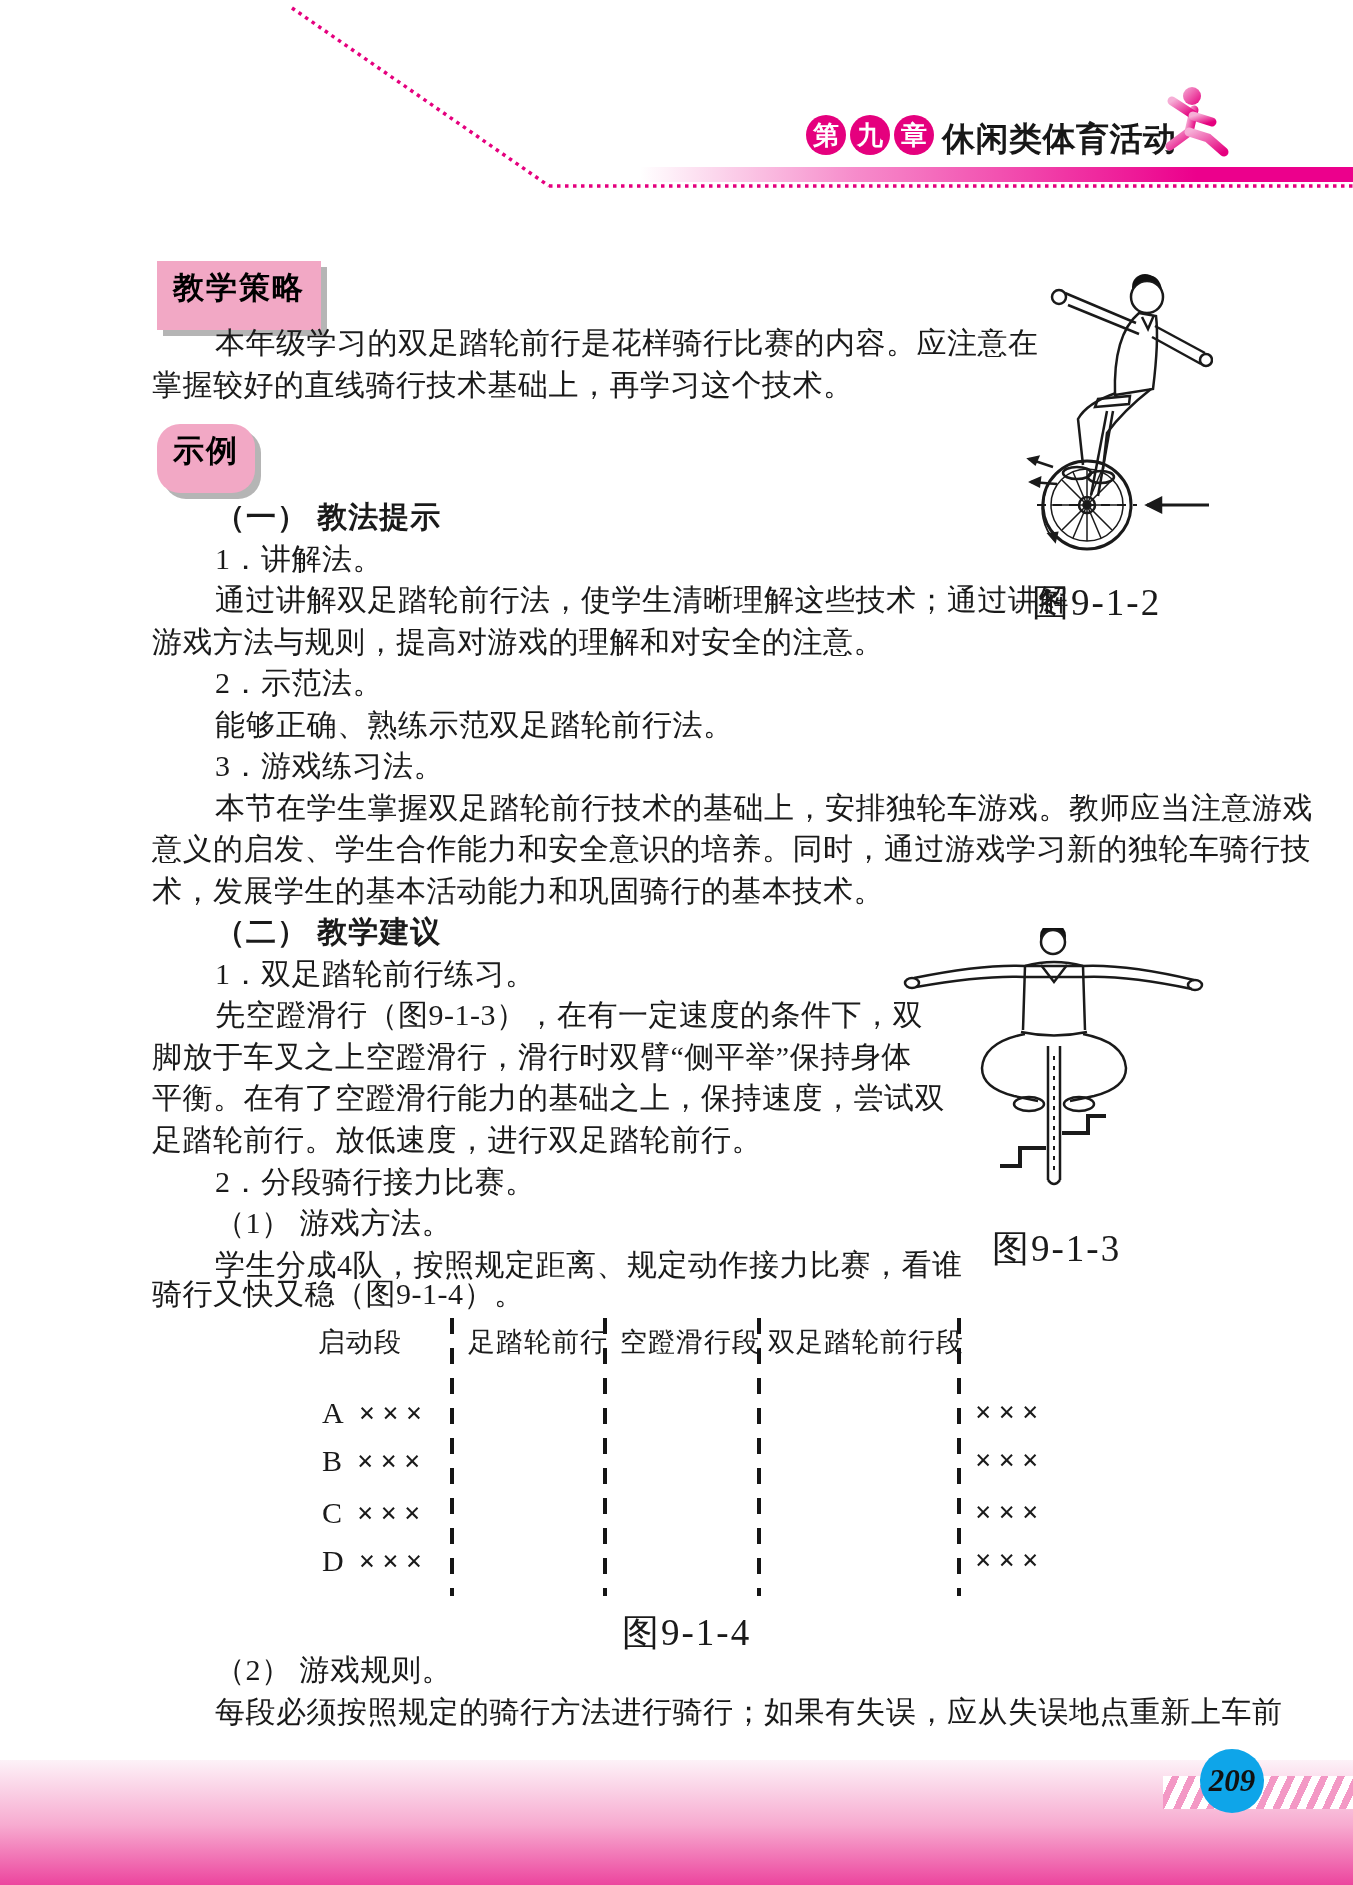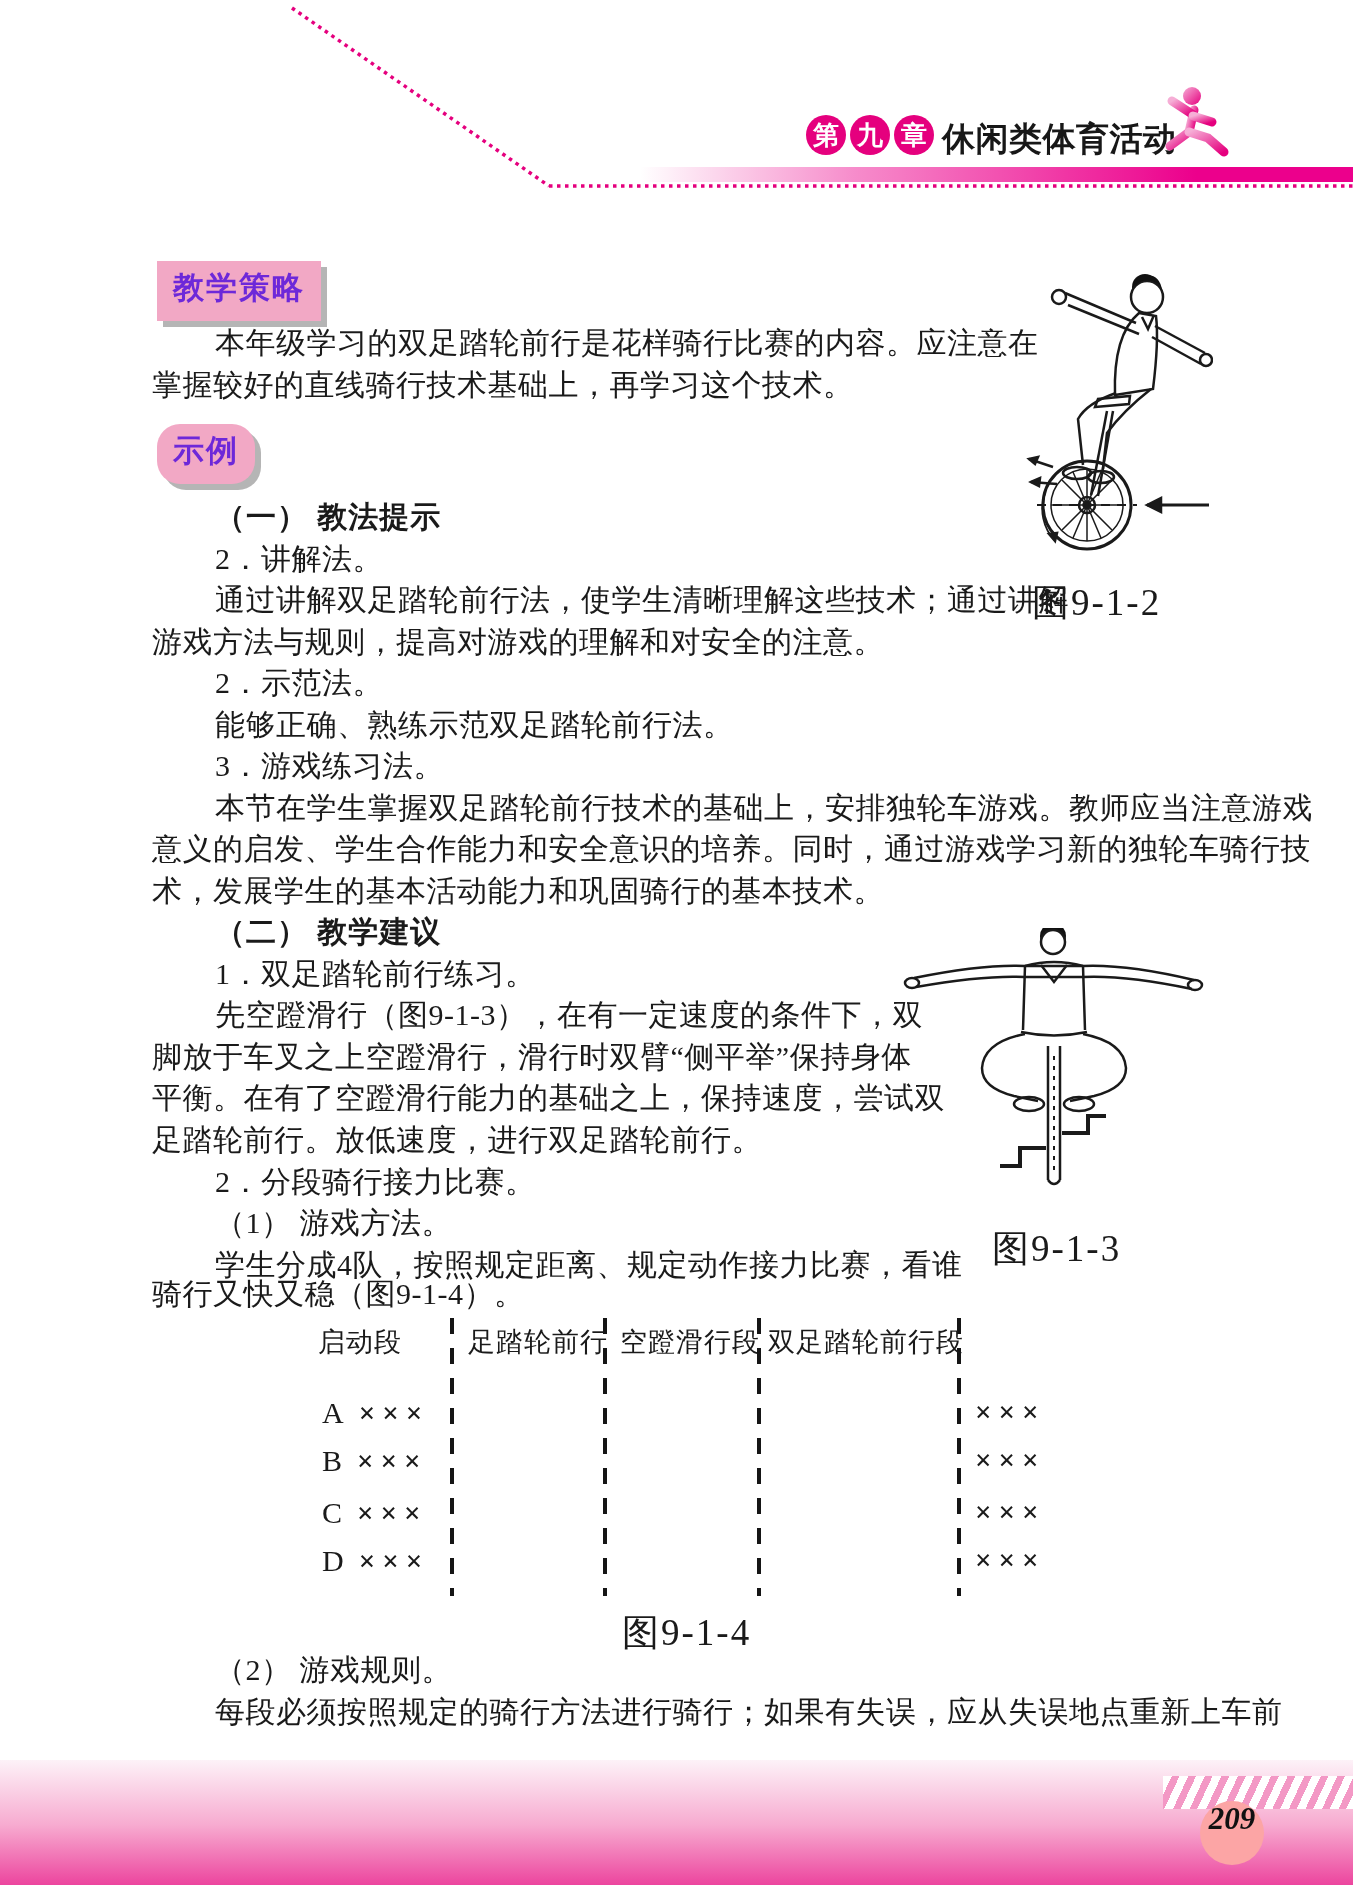--- a/index.html
+++ b/index.html
@@ -20,23 +20,23 @@
     font-family:"Liberation Sans","DejaVu Sans",sans-serif;font-weight:bold;font-size:26px;
     display:flex;align-items:center;justify-content:center;
   }
   .chap-title{
     position:absolute;left:942px;top:117px;font-size:33px;font-weight:900;
     letter-spacing:0.5px;color:#171717;
   }
   .runner{position:absolute;left:1156px;top:86px;}
   
   .pinkbox{
-    position:absolute;background:#f2a8c5;color:#6d28d9;
+    position:absolute;background:#f2a8c5;color:#000000;
     font-family:"Liberation Sans","DejaVu Sans",sans-serif;font-weight:bold;font-size:31px;
-    padding:6px 16px 12px 16px;box-shadow:6px 6px 0 #b5b5b5;letter-spacing:2px;
+    padding:6px 16px 21px 16px;box-shadow:6px 6px 0 #b5b5b5;letter-spacing:2px;
   }
   .box-strategy{left:157px;top:261px;}
   .box-example{left:157px;top:424px;border-radius:23px;}
   
   .line{
     position:absolute;left:152px;font-size:30px;line-height:36px;
     white-space:nowrap;letter-spacing:0.5px;
   }
   .indent{left:215px;}
   .hbold{font-family:"Liberation Sans","DejaVu Sans",sans-serif;font-weight:bold;letter-spacing:1px;}
@@ -54,22 +54,22 @@
   
   .foot-band{
     position:absolute;left:0;top:1760px;width:1353px;height:125px;
     background:linear-gradient(180deg,#fdf2f8 0%,#f7abd0 52%,#ec459e 100%);
   }
   .foot-stripes{
     position:absolute;left:1163px;top:1776px;width:190px;height:33px;
     background:repeating-linear-gradient(115deg,#ffffff 0 8px,#f398c5 8px 15px);
   }
   .foot-circle{
-    position:absolute;left:1200px;top:1801px;width:64px;height:64px;border-radius:50%;
-    background:#fca5a5;display:flex;justify-content:center;
+    position:absolute;left:1200px;top:1749px;width:64px;height:64px;border-radius:50%;
+    background:#0ea5e9;display:flex;align-items:center;justify-content:center;
   }
   .foot-circle span{
     font-style:italic;font-weight:bold;font-size:31px;color:#111;
     font-family:"Liberation Serif","DejaVu Serif",serif;
   }
 </style>
 </head>
 <body>
 
 <div class="page">
@@ -103,21 +103,21 @@
     </g>
     <circle cx="36" cy="10" r="9" fill="url(#rg)"></circle>
   </svg>
 
   <div class="pinkbox box-strategy">教学策略</div>
   <div class="pinkbox box-example">示例</div>
 
   <div class="line indent" style="top:325px">本年级学习的双足踏轮前行是花样骑行比赛的内容。应注意在</div>
   <div class="line" style="top:367px">掌握较好的直线骑行技术基础上，再学习这个技术。</div>
   <div class="line indent hbold" style="top:499px">（一） 教法提示</div>
-  <div class="line indent" style="top:541px">2．讲解法。</div>
+  <div class="line indent" style="top:541px">1．讲解法。</div>
   <div class="line indent" style="top:582px">通过讲解双足踏轮前行法，使学生清晰理解这些技术；通过讲解</div>
   <div class="line" style="top:624px">游戏方法与规则，提高对游戏的理解和对安全的注意。</div>
   <div class="line indent" style="top:665px">2．示范法。</div>
   <div class="line indent" style="top:707px">能够正确、熟练示范双足踏轮前行法。</div>
   <div class="line indent" style="top:748px">3．游戏练习法。</div>
   <div class="line indent" style="top:790px">本节在学生掌握双足踏轮前行技术的基础上，安排独轮车游戏。教师应当注意游戏</div>
   <div class="line" style="top:831px">意义的启发、学生合作能力和安全意识的培养。同时，通过游戏学习新的独轮车骑行技</div>
   <div class="line" style="top:873px">术，发展学生的基本活动能力和巩固骑行的基本技术。</div>
   <div class="line indent hbold" style="top:914px">（二） 教学建议</div>
   <div class="line indent" style="top:956px">1．双足踏轮前行练习。</div>

